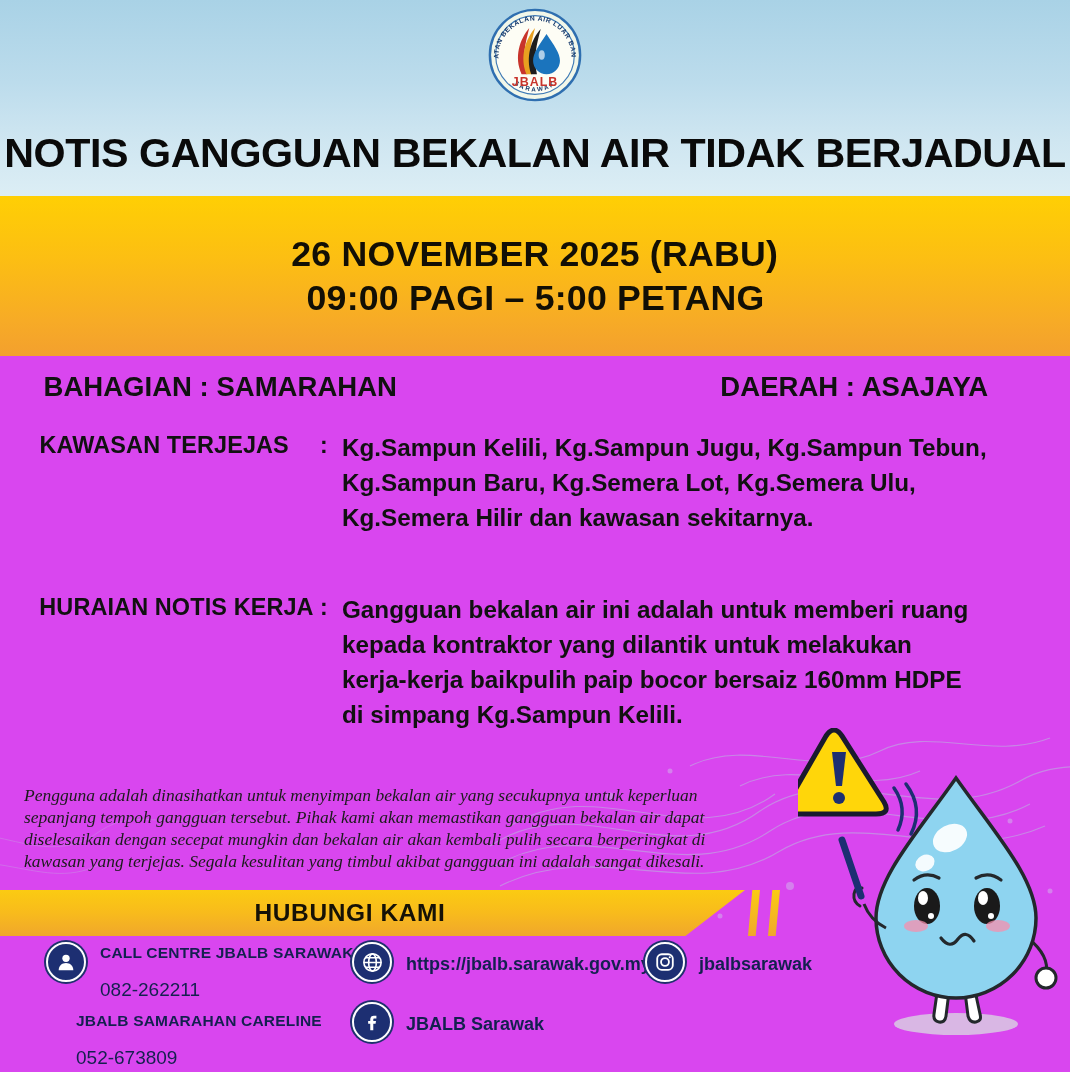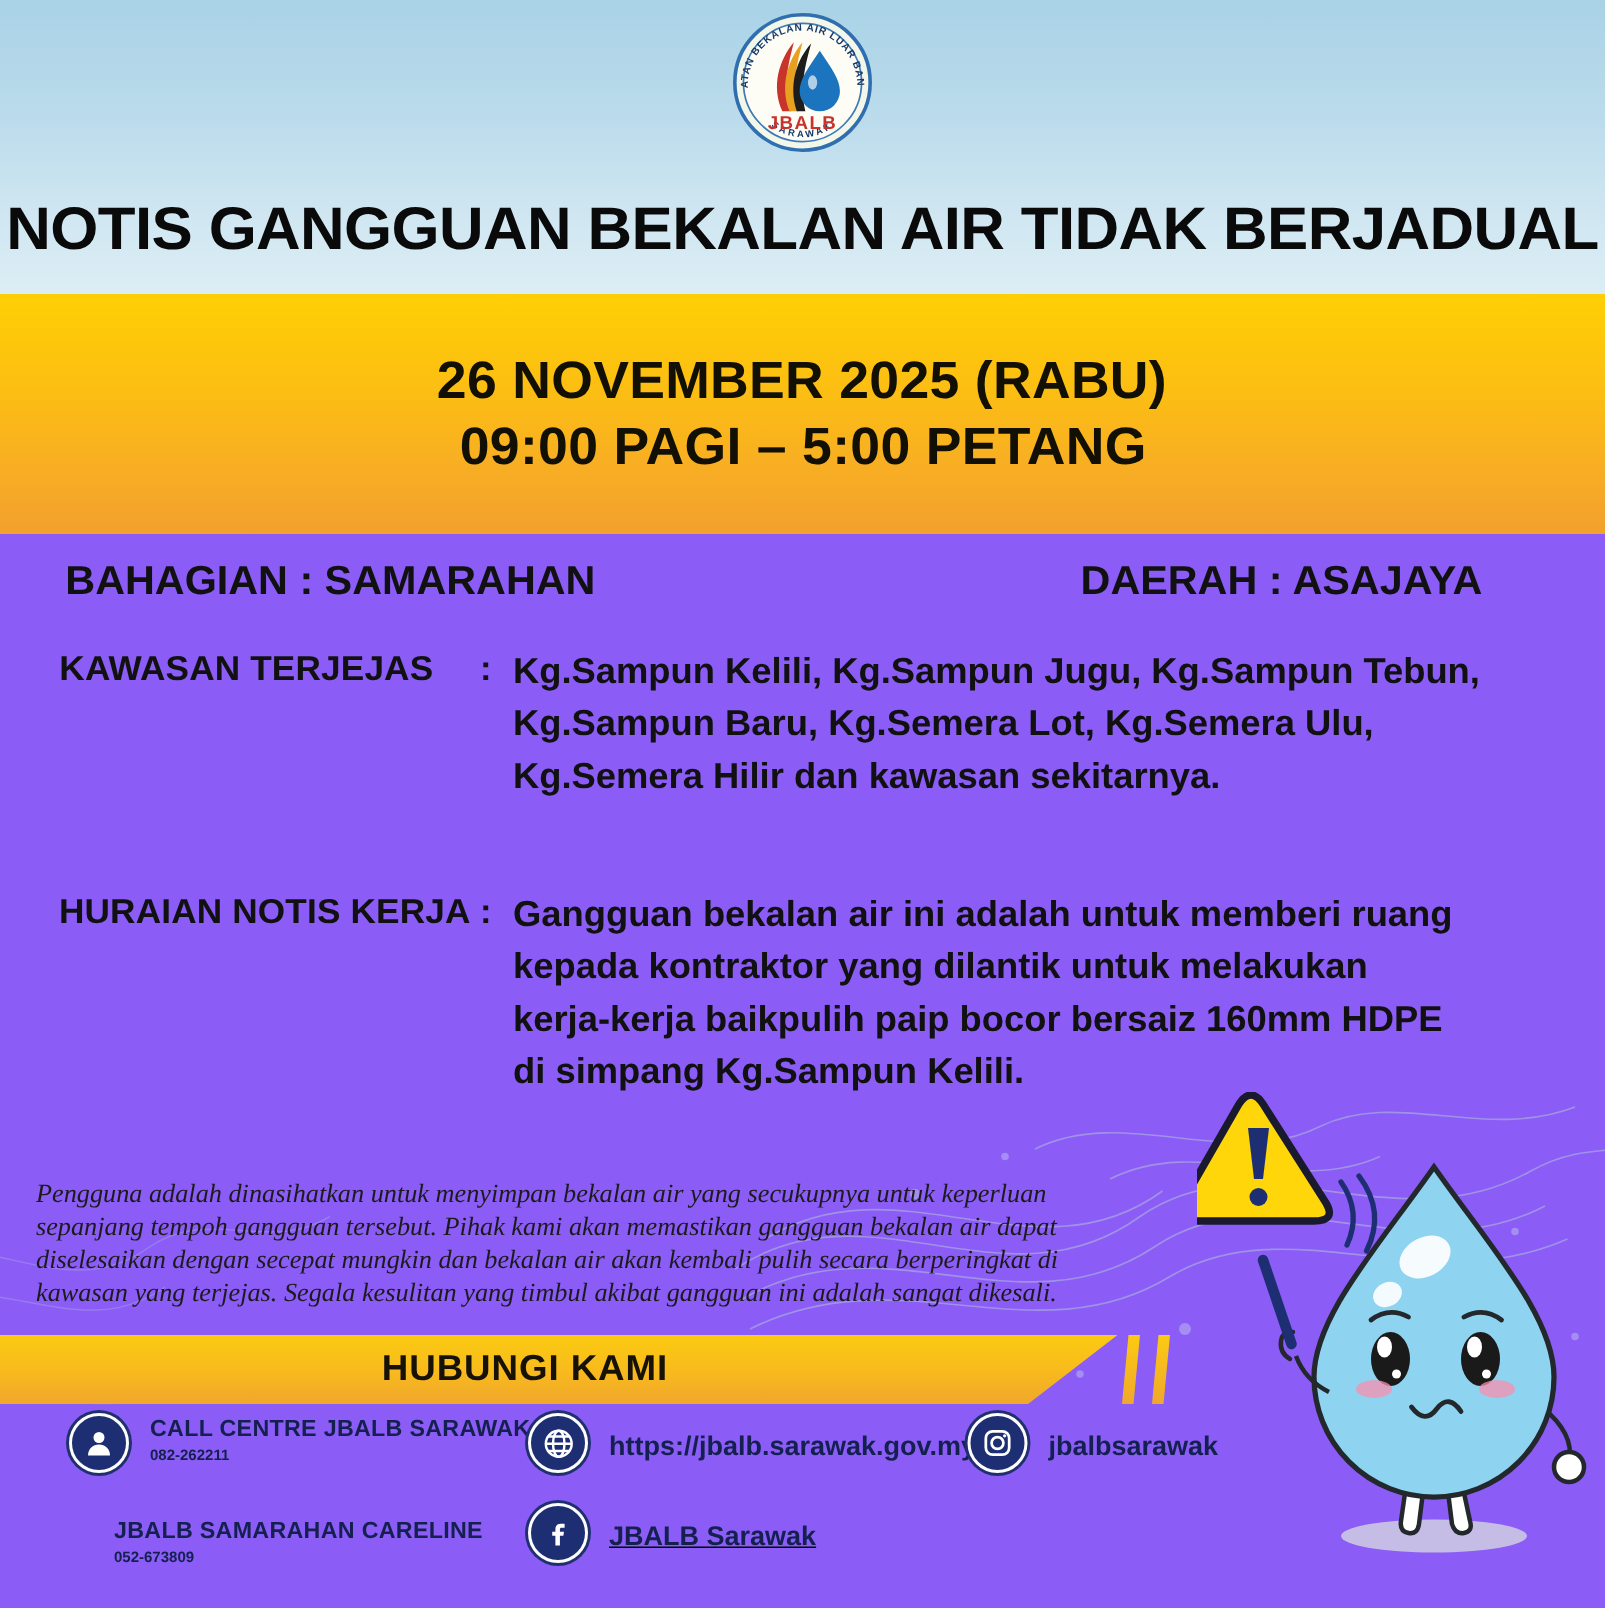--- a/index.html
+++ b/index.html
@@ -53,21 +53,21 @@
   .date-line {
     font-size: 35px; font-weight: 700;
     color: #120f05; letter-spacing: 0.2px;
     transform: scaleX(1.02);
   }
 
   
   .body-area {
     position: absolute; left: 0; top: 356px;
     width: 1070px; height: 716px;
-    background: #8b5cf6;
+    background: #d946ef;
     overflow: hidden;
   }
 
   
   .splash {
     position: absolute; right: -40px; top: 370px;
     width: 620px; height: 220px;
     opacity: 0.55;
     pointer-events: none;
   }
@@ -173,32 +173,32 @@
     display: flex; align-items: center; justify-content: center;
     position: relative;
   }
   .c-icon svg { display: block; }
   .c-text { margin-left: 14px; padding-top: 2px; }
   .c-text .l1 {
     font-size: 15.5px; font-weight: 700; color: #14204f;
     letter-spacing: 0.2px; white-space: nowrap;
   }
   .c-text .l2 {
-    font-size: 10px; font-weight: 700; color: #14204f;
-    margin-top: 3px; white-space: nowrap;
+    font-size: 19px; font-weight: 400; color: #14204f;
+    margin-top: 17px; white-space: nowrap;
   }
   .c-text .single {
     font-size: 18px; font-weight: 700; color: #14204f;
     white-space: nowrap; padding-top: 10px;
   }
 
   #ct-call     { left: 22px;  top: 0px; padding-left: 24px;  }
   #ct-careline { left: 22px;  top: 68px; }
   #ct-web      { left: 352px; top: 0px;  }
-  #ct-fb       { left: 352px; top: 60px; text-decoration: underline; }
+  #ct-fb       { left: 352px; top: 60px; }
   #ct-ig       { left: 632px; top: 0px; padding-left: 13px;  }
 
   #ct-careline .c-icon { visibility: hidden; }
 
   
   .mascot {
     position: absolute; right: 0px; top: 372px;
     width: 272px; height: 336px;
     z-index: 3;
   }

